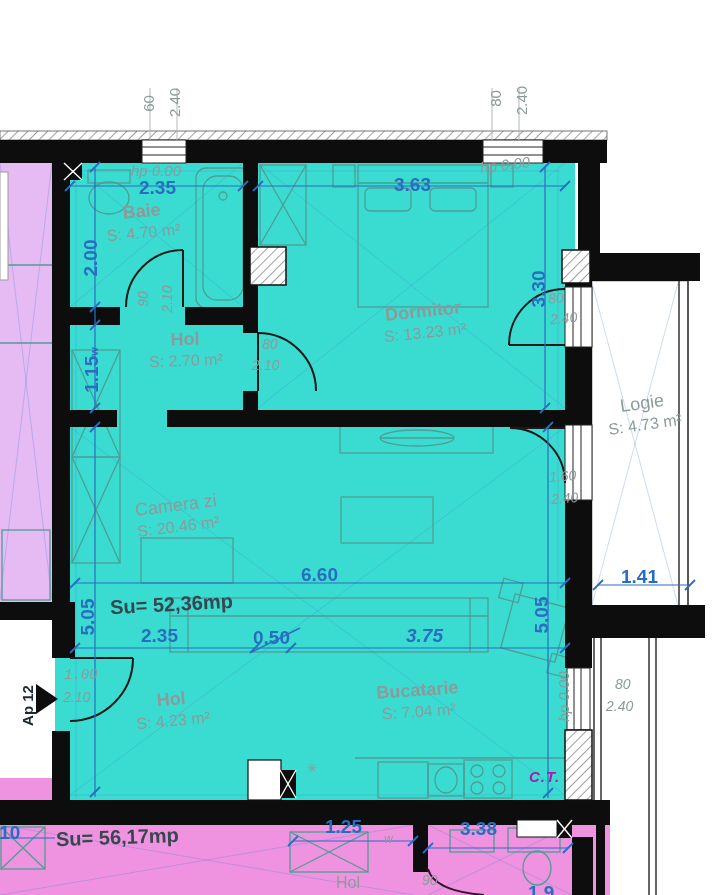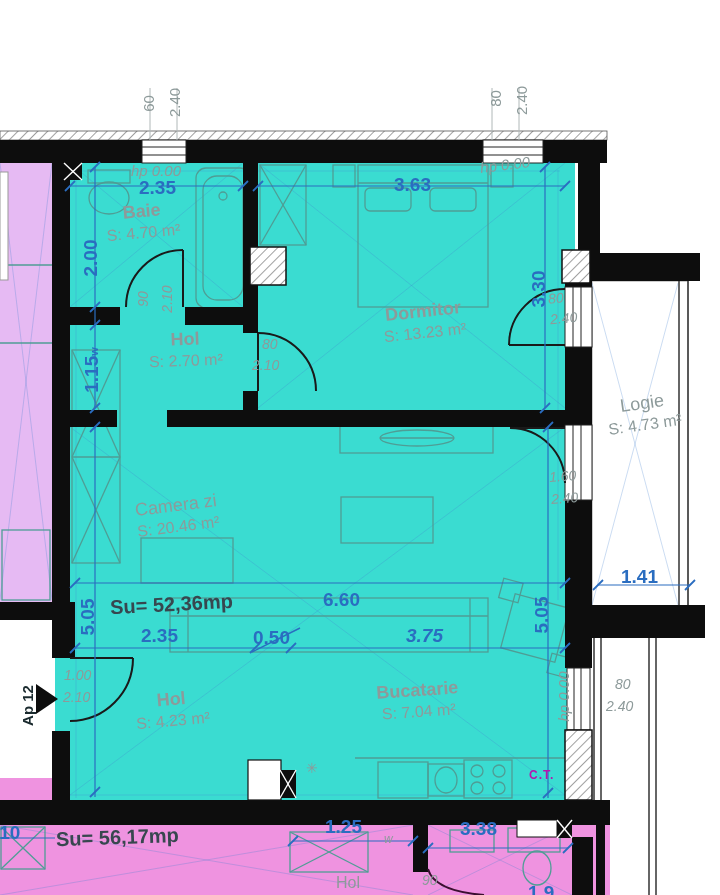--- a/index.html
+++ b/index.html
@@ -11,21 +11,21 @@
   .gdim{color:var(--gray);font-size:14px;font-style:italic;}
   .hp{color:var(--gray);font-size:15px;font-style:italic;}
   .room{color:var(--gray);text-align:center;line-height:1.25;}
   .room .rn{font-size:18px;font-weight:bold;}
   .room .ra{font-size:16px;}
   .v{transform:rotate(-90deg);transform-origin:center;text-align:center;}
   .dark{color:var(--dark);font-weight:bold;font-size:20px;}
   .sub{font-size:11px;}
   #watermark{position:absolute;left:82px;top:380px;z-index:2;font-size:152px;font-weight:bold;
      letter-spacing:4px;color:rgba(255,255,255,0.36);line-height:1;font-family:"Liberation Sans",sans-serif;}
-  .ct{color:var(--magenta);font-weight:bold;font-size:12px;letter-spacing:1px;}
+  .ct{color:var(--magenta);font-weight:bold;font-style:italic;font-size:15px;letter-spacing:1px;}
   .ap{color:#1a2a2e;font-weight:bold;font-size:15px;}
 </style>
 </head>
 <body>
 
 <div id="plan" style="--cyan: #3adcd1; --pink: #ef93e0; --violet: #e6baf3; --blue: #2a6dc0; --gray: #8d9a9a; --dark: #37474f; --magenta: #b515ae; --wall: #0d0d0d;">
 
 <svg width="720" height="895" viewBox="0 0 720 895">
   <defs>
     <pattern id="hatch" width="7" height="7" patternUnits="userSpaceOnUse" patternTransform="rotate(45)">
@@ -276,41 +276,41 @@
 
 <div class="lbl hp" style="left:131px;top:162px;">hp 0.00</div>
 <div class="lbl hp" style="left:480px;top:156px;transform:rotate(-7deg);">hp 0.00</div>
 <div class="lbl hp v" style="left:532px;top:688px;width:62px;">hp 0.00</div>
 
 <div class="lbl dim" style="left:139px;top:177px;">2.35</div>
 <div class="lbl dim" style="left:394px;top:174px;">3.63</div>
 <div class="lbl dim v" style="left:66px;top:247px;width:50px;">2.00</div>
 <div class="lbl dim v" style="left:64px;top:359px;width:56px;"><span>1.15</span><span class="sub">w</span></div>
 <div class="lbl dim v" style="left:514px;top:278px;width:50px;">3.30</div>
-<div class="lbl dim" style="left:301px;top:589px;margin-left:22px;">6.60</div>
+<div class="lbl dim" style="left:301px;top:564px;">6.60</div>
 <div class="lbl dim" style="left:621px;top:566px;">1.41</div>
 <div class="lbl dim v" style="left:63px;top:606px;width:50px;">5.05</div>
 <div class="lbl dim v" style="left:517px;top:604px;width:50px;">5.05</div>
 <div class="lbl dim" style="left:141px;top:625px;">2.35</div>
 <div class="lbl dim" style="left:253px;top:627px;">0.50</div>
 <div class="lbl dim" style="left:406px;top:625px;font-style:italic;">3.75</div>
 <div class="lbl dim" style="left:-6px;top:822px;">.10</div>
 <div class="lbl dim" style="left:325px;top:816px;">1.25</div>
 <div class="lbl dim" style="left:460px;top:818px;">3.38</div>
 <div class="lbl dim" style="left:528px;top:882px;">1.9</div>
 
 <div class="lbl gdim v" style="left:123px;top:291px;width:40px;">90</div>
 <div class="lbl gdim v" style="left:145px;top:291px;width:44px;">2.10</div>
 <div class="lbl gdim" style="left:262px;top:336px;">80</div>
 <div class="lbl gdim" style="left:252px;top:357px;">2.10</div>
 <div class="lbl gdim" style="left:548px;top:290px;transform:rotate(-5deg);">80</div>
 <div class="lbl gdim" style="left:550px;top:310px;transform:rotate(-5deg);">2.40</div>
 <div class="lbl gdim" style="left:549px;top:468px;transform:rotate(-4deg);">1.60</div>
 <div class="lbl gdim" style="left:551px;top:490px;transform:rotate(-4deg);">2.40</div>
-<div class="lbl gdim" style="left:64px;top:667px;">1.00</div>
+<div class="lbl gdim" style="left:64px;top:667px;font-family:Liberation Mono, monospace;">1.00</div>
 <div class="lbl gdim" style="left:63px;top:689px;">2.10</div>
 <div class="lbl gdim" style="left:615px;top:676px;">80</div>
 <div class="lbl gdim" style="left:606px;top:698px;">2.40</div>
 <div class="lbl gdim" style="left:384px;top:832px;font-size:12px;">w</div>
 <div class="lbl gdim" style="left:422px;top:872px;">90</div>
 <div class="lbl gdim" style="left:336px;top:874px;font-size:16px;font-style:normal;">Hol</div>
 <div class="lbl gdim" style="left:306px;top:760px;font-style:normal;">✳</div>
 
 <div class="lbl room" style="left:95px;top:200px;width:95px;transform:rotate(-5deg);">
   <div class="rn">Baie</div>

